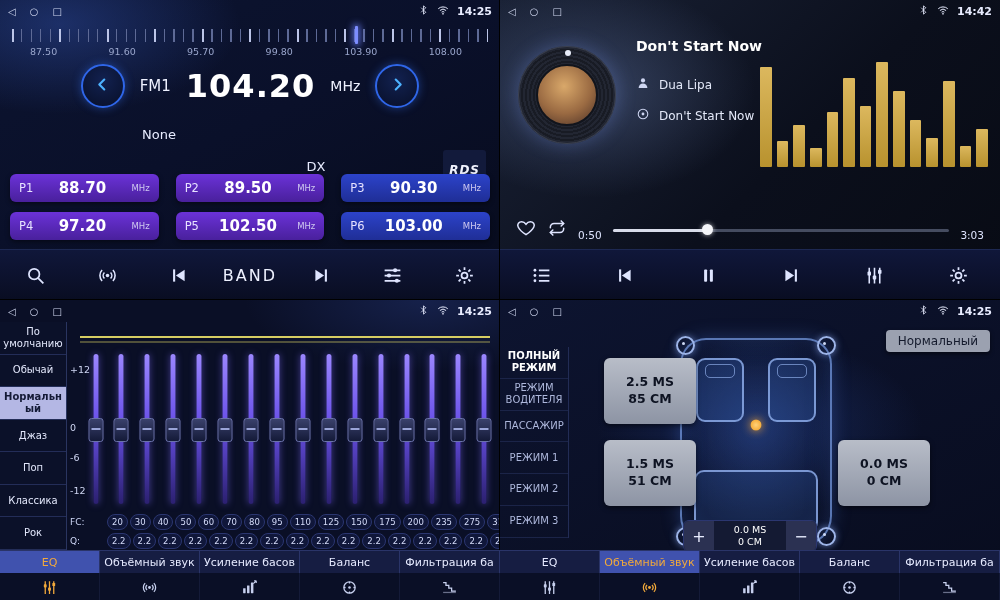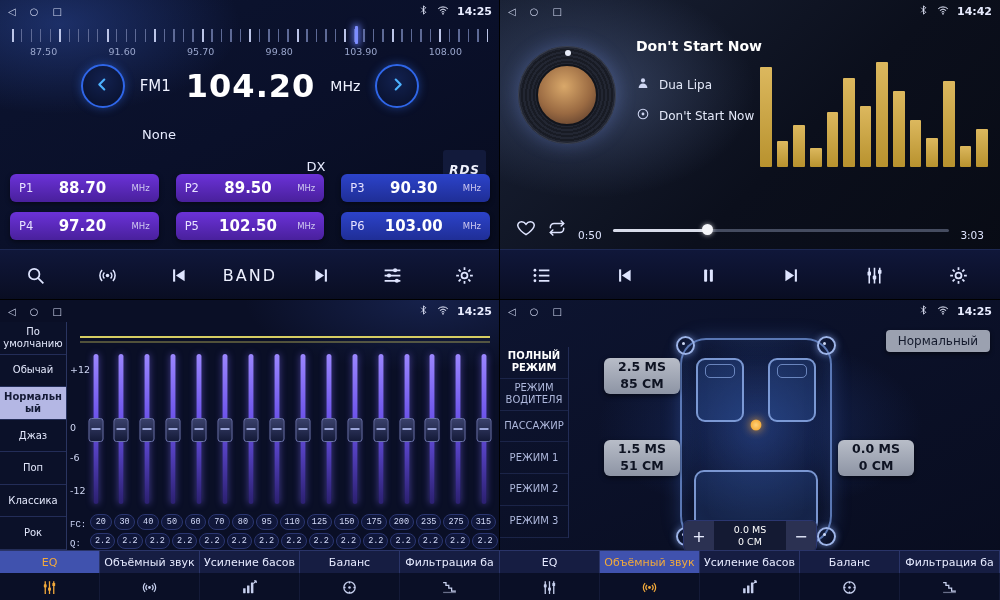--- a/index.html
+++ b/index.html
@@ -104,21 +104,21 @@
   .db-s0{top:42px;}.db-s1{top:100px;}.db-s2{top:130px;}.db-s3{top:163px;}
   .eq-sliders{position:absolute;left:22px;right:8px;top:32px;height:150px;display:flex;
     justify-content:space-between;}
   .band{width:15px;position:relative;}
   .track{position:absolute;left:50%;transform:translateX(-50%);top:0;bottom:0;width:5px;border-radius:3px;
     background:linear-gradient(180deg,#9b86ff 0%,#6a51e8 45%,#2b2070 100%);
     box-shadow:0 0 7px rgba(125,105,255,.55);}
   .knob{position:absolute;left:50%;transform:translateX(-50%);top:calc(50% - 11px);width:13px;height:22px;
     border-radius:3px;background:linear-gradient(180deg,#3a416c,#141a38);border:1px solid #6a72a8;}
   .knob::after{content:"";position:absolute;left:2px;right:2px;top:9px;height:2px;background:#9aa4d8;}
-  .fcq-row{position:absolute;left:4px;right:4px;height:17px;display:flex;align-items:flex-end;gap:2px;font-family:Liberation Mono, monospace;}
+  .fcq-row{position:absolute;left:4px;right:4px;height:17px;display:flex;align-items:center;gap:19px;}
   .fc-row{top:191px;}.q-row{top:210px;}
   .fcq-label{width:18px;font-size:9px;color:#cdd5f5;flex:none;}
   .fcq-values{flex:1;display:flex;gap:2px;}
   .cell{flex:1;font-size:8.5px;background:#10173a;border:1px solid #2b3670;border-radius:8px;
     text-align:center;padding:2px 4px;color:#d5dcfa;}
 
   
   .surround{background:radial-gradient(ellipse 50% 45% at 52% 42%,rgba(45,80,170,.35),transparent 65%),
     linear-gradient(155deg,#0d1430,#080c1e);}
   .mode-list{position:absolute;left:0;top:22px;bottom:62px;width:68px;display:flex;flex-direction:column;
@@ -138,23 +138,23 @@
   .seat::before{content:"";position:absolute;left:7px;right:7px;top:4px;height:12px;
     border:1.5px solid rgba(140,170,230,.7);border-radius:5px;}
   .bench{position:absolute;left:14px;right:14px;bottom:14px;height:58px;
     border:2px solid rgba(140,170,230,.85);background:rgba(50,85,160,.3);border-radius:10px;}
   .spk{position:absolute;width:15px;height:15px;border-radius:50%;border:2px solid #9db4e8;
     box-shadow:0 0 7px rgba(130,160,230,.65);}
   .spk::after{content:"";position:absolute;left:4px;top:4px;width:3px;height:3px;border-radius:50%;background:#cdd9f5;}
   .spk-tl{left:-4px;top:-2px;}.spk-tr{right:-4px;top:-2px;}.spk-bl{left:-4px;bottom:0;}.spk-br{right:-4px;bottom:0;}
   .center-dot{position:absolute;left:50%;top:42%;width:11px;height:11px;transform:translate(-50%,-50%);
     border-radius:50%;background:radial-gradient(circle,#ffd27a,#f09c1f);box-shadow:0 0 10px #f0a030;}
-  .delay{position:absolute;width:76px;text-align:center;border-radius:6px;
+  .delay{position:absolute;width:92px;text-align:center;border-radius:6px;
     background:linear-gradient(180deg,#b8bdc8,#8d94a4);color:#0e1322;font-weight:bold;font-size:12.5px;
-    line-height:1.35;padding:1px 0;box-shadow:0 2px 5px rgba(0,0,0,.5);}
+    line-height:1.35;padding:16px 0;box-shadow:0 2px 5px rgba(0,0,0,.5);}
   .d-fl{left:104px;top:58px;}.d-fr{left:338px;top:58px;}.d-rl{left:104px;top:140px;}.d-rr{left:338px;top:140px;}
   .adjust{position:absolute;left:50%;transform:translateX(-50%);top:220px;width:132px;height:30px;
     display:flex;align-items:stretch;background:#141a33;border:1px solid #2b3670;border-radius:6px;overflow:hidden;}
   .adj-btn{width:30px;display:flex;align-items:center;justify-content:center;font-size:16px;
     color:#e8ecff;background:#2b3152;}
   .adj-val{flex:1;display:flex;flex-direction:column;align-items:center;justify-content:center;
     font-size:9.5px;line-height:1.3;color:#fff;}
 </style>
 </head>
 <body>

